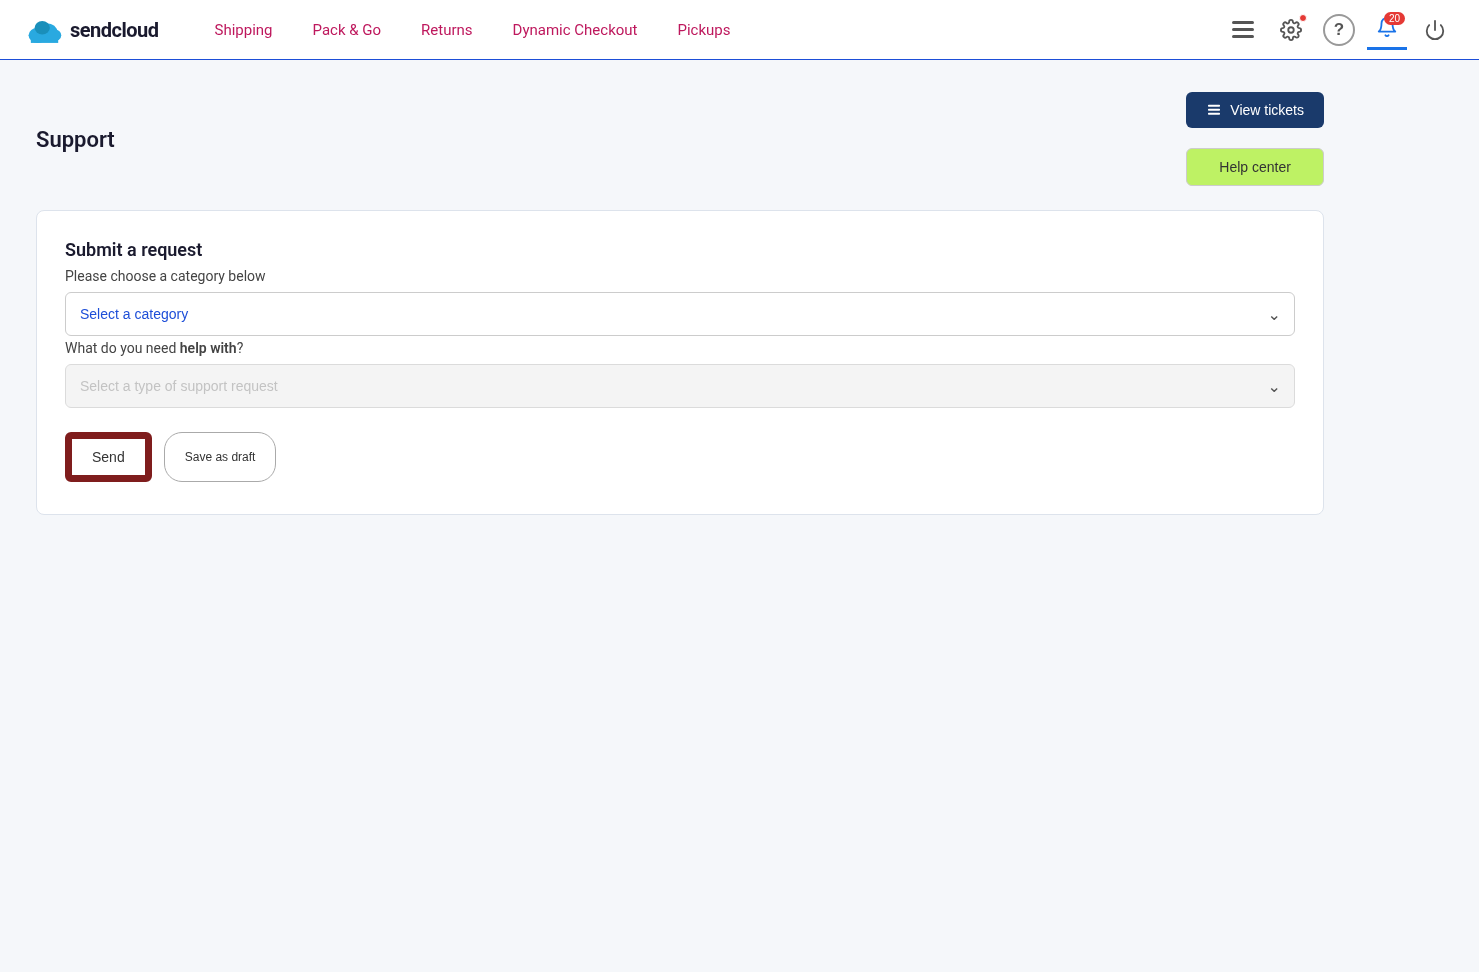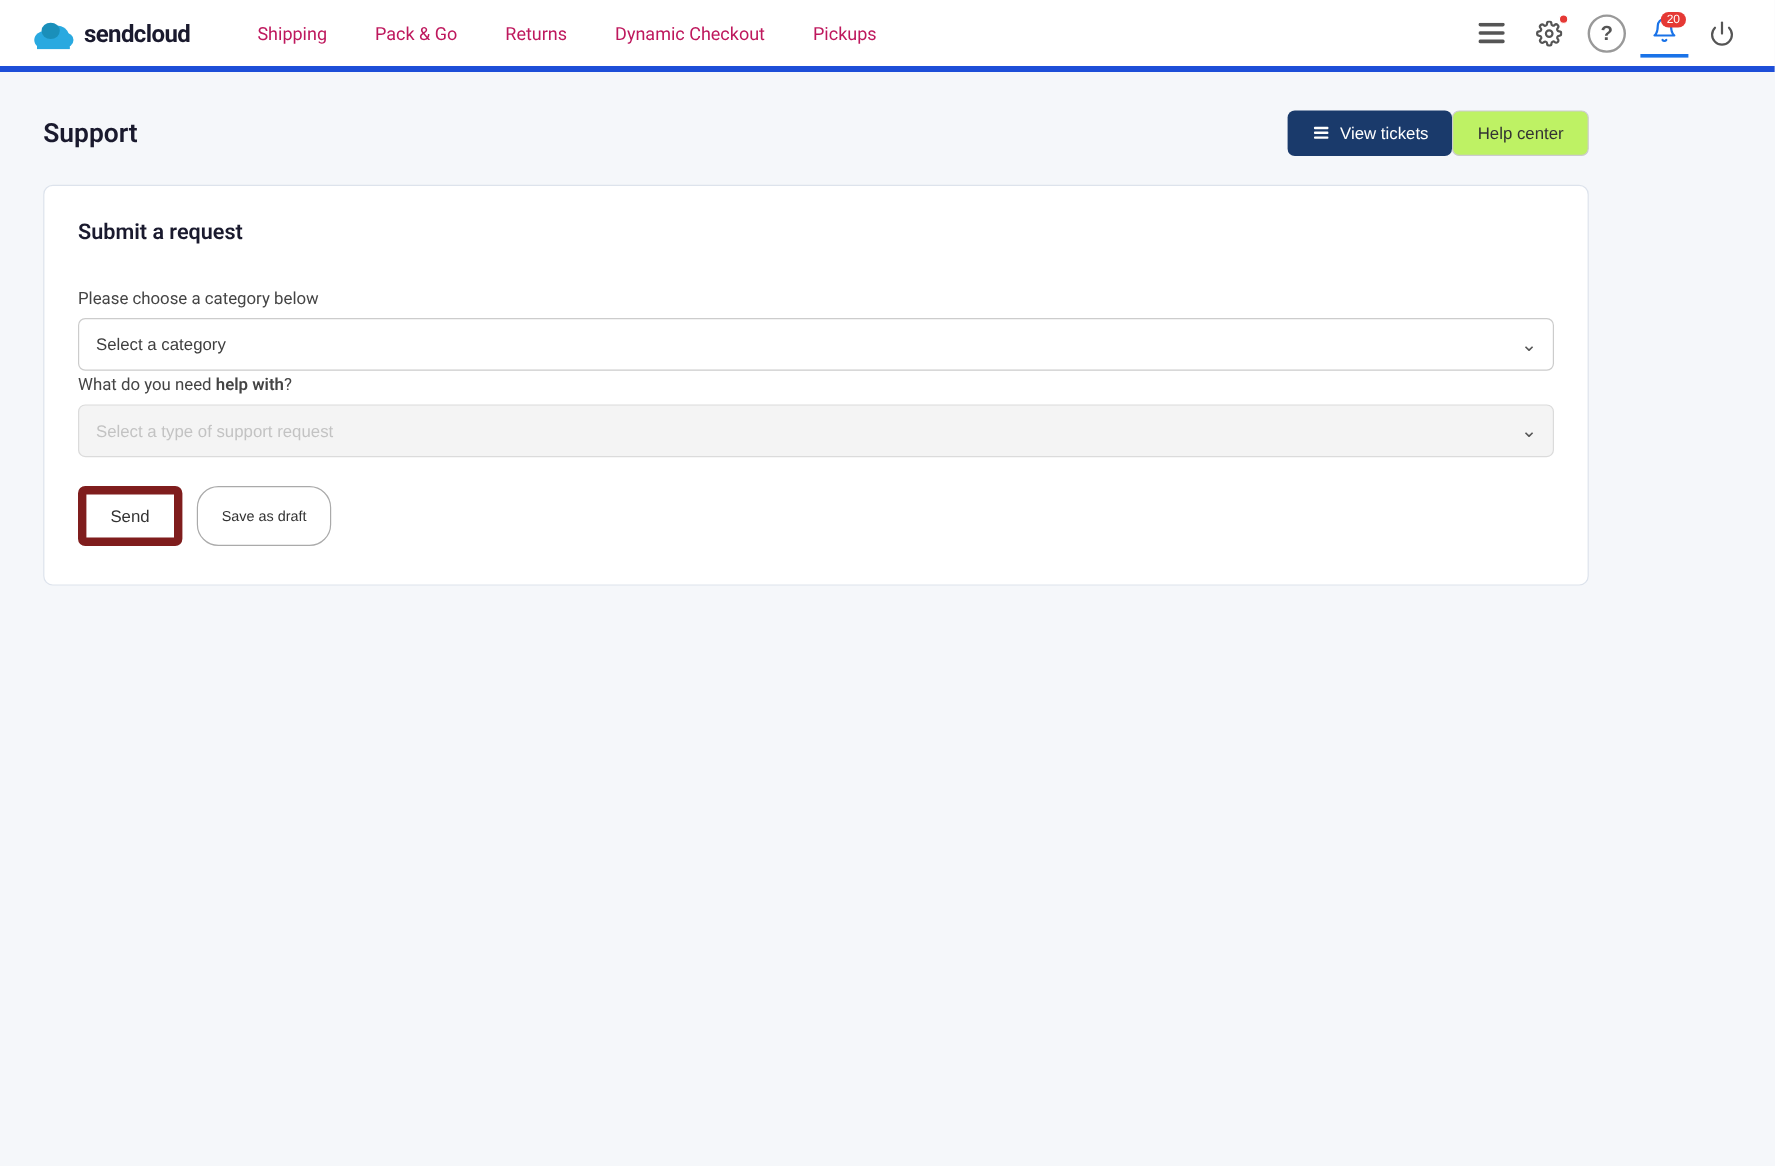--- a/index.html
+++ b/index.html
@@ -11,21 +11,21 @@
     body {
       font-family: -apple-system, BlinkMacSystemFont, 'Segoe UI', Roboto, sans-serif;
       background: #f5f7fa;
       color: #333;
       min-height: 972px;
     }
 
     
     .navbar {
       background: #fff;
-      border-bottom: 5px solid #1d4ed8;
+      border-bottom: 1px solid #1d4ed8;
       height: 60px;
       display: flex;
       align-items: center;
       padding: 0 24px;
       position: relative;
     }
 
     .navbar-logo {
       display: flex;
       align-items: center;
@@ -117,21 +117,22 @@
     }
 
     .page-title {
       font-size: 22px;
       font-weight: 600;
       color: #1a1a2e;
     }
 
     .header-actions {
       display: flex;
-      gap: 0;
+      gap: 20px;
+      flex-direction: column;
     }
 
     .btn-primary {
       background: #1a3a6b;
       color: #fff;
       border: none;
       padding: 10px 20px;
       border-radius: 6px;
       font-size: 14px;
       font-weight: 500;
@@ -157,21 +158,21 @@
       background: #fff;
       border: 1px solid #dde3ec;
       border-radius: 8px;
       padding: 28px 28px 32px;
     }
 
     .form-title {
       font-size: 18px;
       font-weight: 600;
       color: #1a1a2e;
-      margin-bottom: 37px;
+      margin-bottom: 8px;
     }
 
     .form-label {
       font-size: 14px;
       color: #444;
       margin-bottom: 8px;
       display: block;
     }
 
     .form-label strong {
@@ -186,21 +187,21 @@
       position: relative;
       width: 100%;
     }
 
     .form-select {
       width: 100%;
       padding: 10px 40px 10px 14px;
       border: 1px solid #ccc;
       border-radius: 6px;
       font-size: 14px;
-      color: #404040;
+      color: #1d4ed8;
       background: #fff;
       appearance: none;
       cursor: pointer;
       height: 44px;
     }
 
     .form-select.disabled {
       background: #f0f0f0;
       color: #aaa;
       cursor: default;

